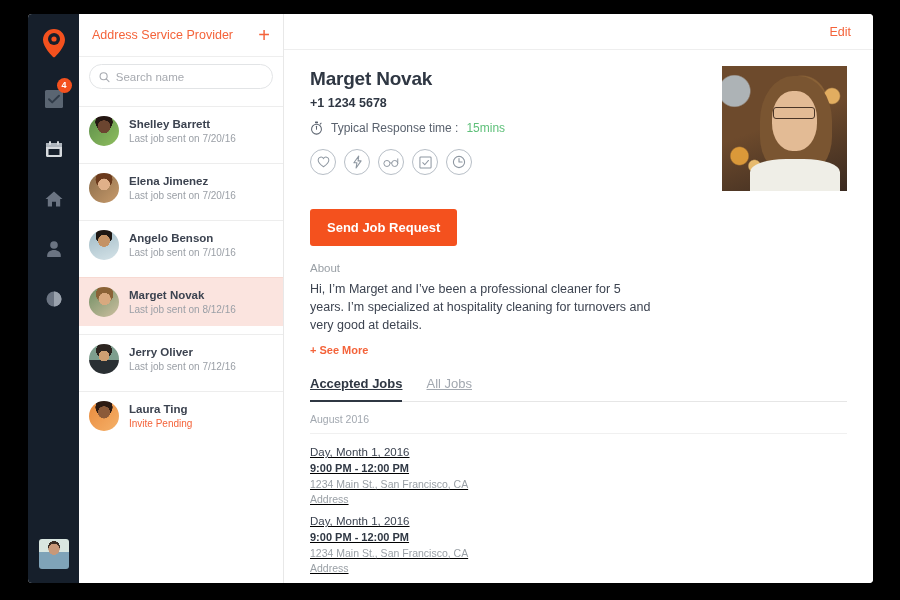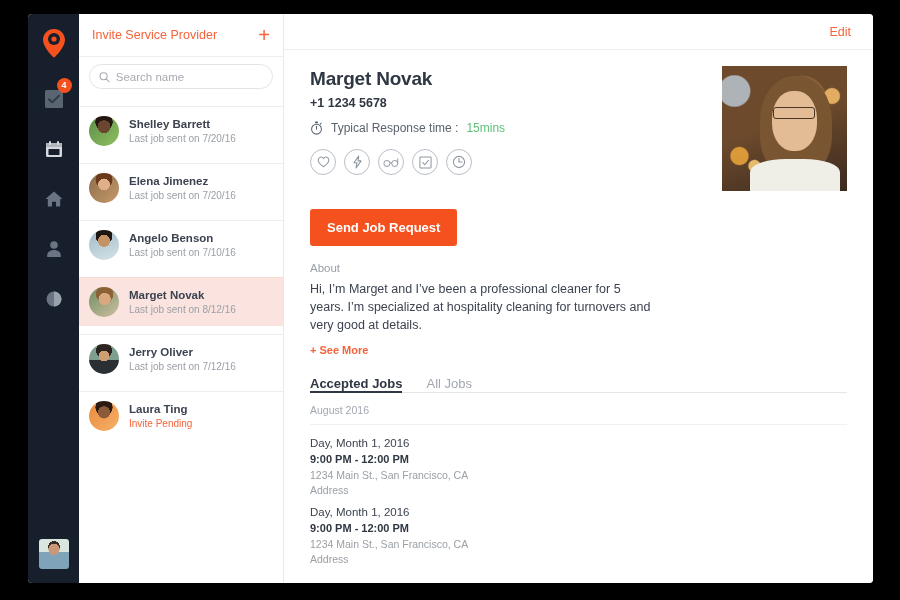--- a/index.html
+++ b/index.html
@@ -314,36 +314,38 @@
 
   .tabs {
     display: flex;
     gap: 24px;
     margin-top: 18px;
     border-bottom: 1px solid #e6e6e6;
   }
   .tab {
     font-size: 13px;
     color: #a2a8b0;
-    cursor: pointer;
+    padding-bottom: 9px;
+    cursor: pointer;
+    text-decoration: underline;
   }
   .tab.active {
     color: #2f3743;
     font-weight: bold;
     border-bottom: 2px solid #2f3743;
     margin-bottom: -1px;
   }
   .month-label {
     font-size: 10.5px;
     color: #a2a8b0;
     padding: 11px 0 8px 0;
     border-bottom: 1px solid #f0f0f0;
   }
   .jobs { padding-top: 6px; }
-  .job { padding: 4px 0 3px 0; }
+  .job { padding: 4px 0 3px 0; text-decoration: underline; }
   .job-date { font-size: 11.5px; color: #3c4350; line-height: 1.45; }
   .job-time { font-size: 11px; color: #2f3743; font-weight: bold; line-height: 1.45; }
   .job-addr { font-size: 10.5px; color: #9aa0a6; line-height: 1.4; }
   .job-addrlabel { font-size: 10.5px; color: #9aa0a6; line-height: 1.4; }
 </style>
 </head>
 <body>
 
 <div class="window">
 
@@ -394,21 +396,21 @@
       </svg>
     </div>
 
     <div class="rail-avatar">
       <div class="face"></div>
     </div>
   </div>
 
   <div class="list-col">
     <div class="list-head">
-      <div class="list-head-title">Invite Service Provider</div>
+      <div class="list-head-title">Address Service Provider</div>
       <div class="plus-btn">+</div>
     </div>
 
     <div class="search-wrap">
       <div class="search-box">
         <svg width="12" height="12" viewBox="0 0 14 14">
           <circle cx="6" cy="6" r="4.6" fill="none" stroke="#a7aab0" stroke-width="1.4"></circle>
           <line x1="9.4" y1="9.4" x2="13" y2="13" stroke="#a7aab0" stroke-width="1.4" stroke-linecap="round"></line>
         </svg>
         <input type="text" placeholder="Search name" style="">

